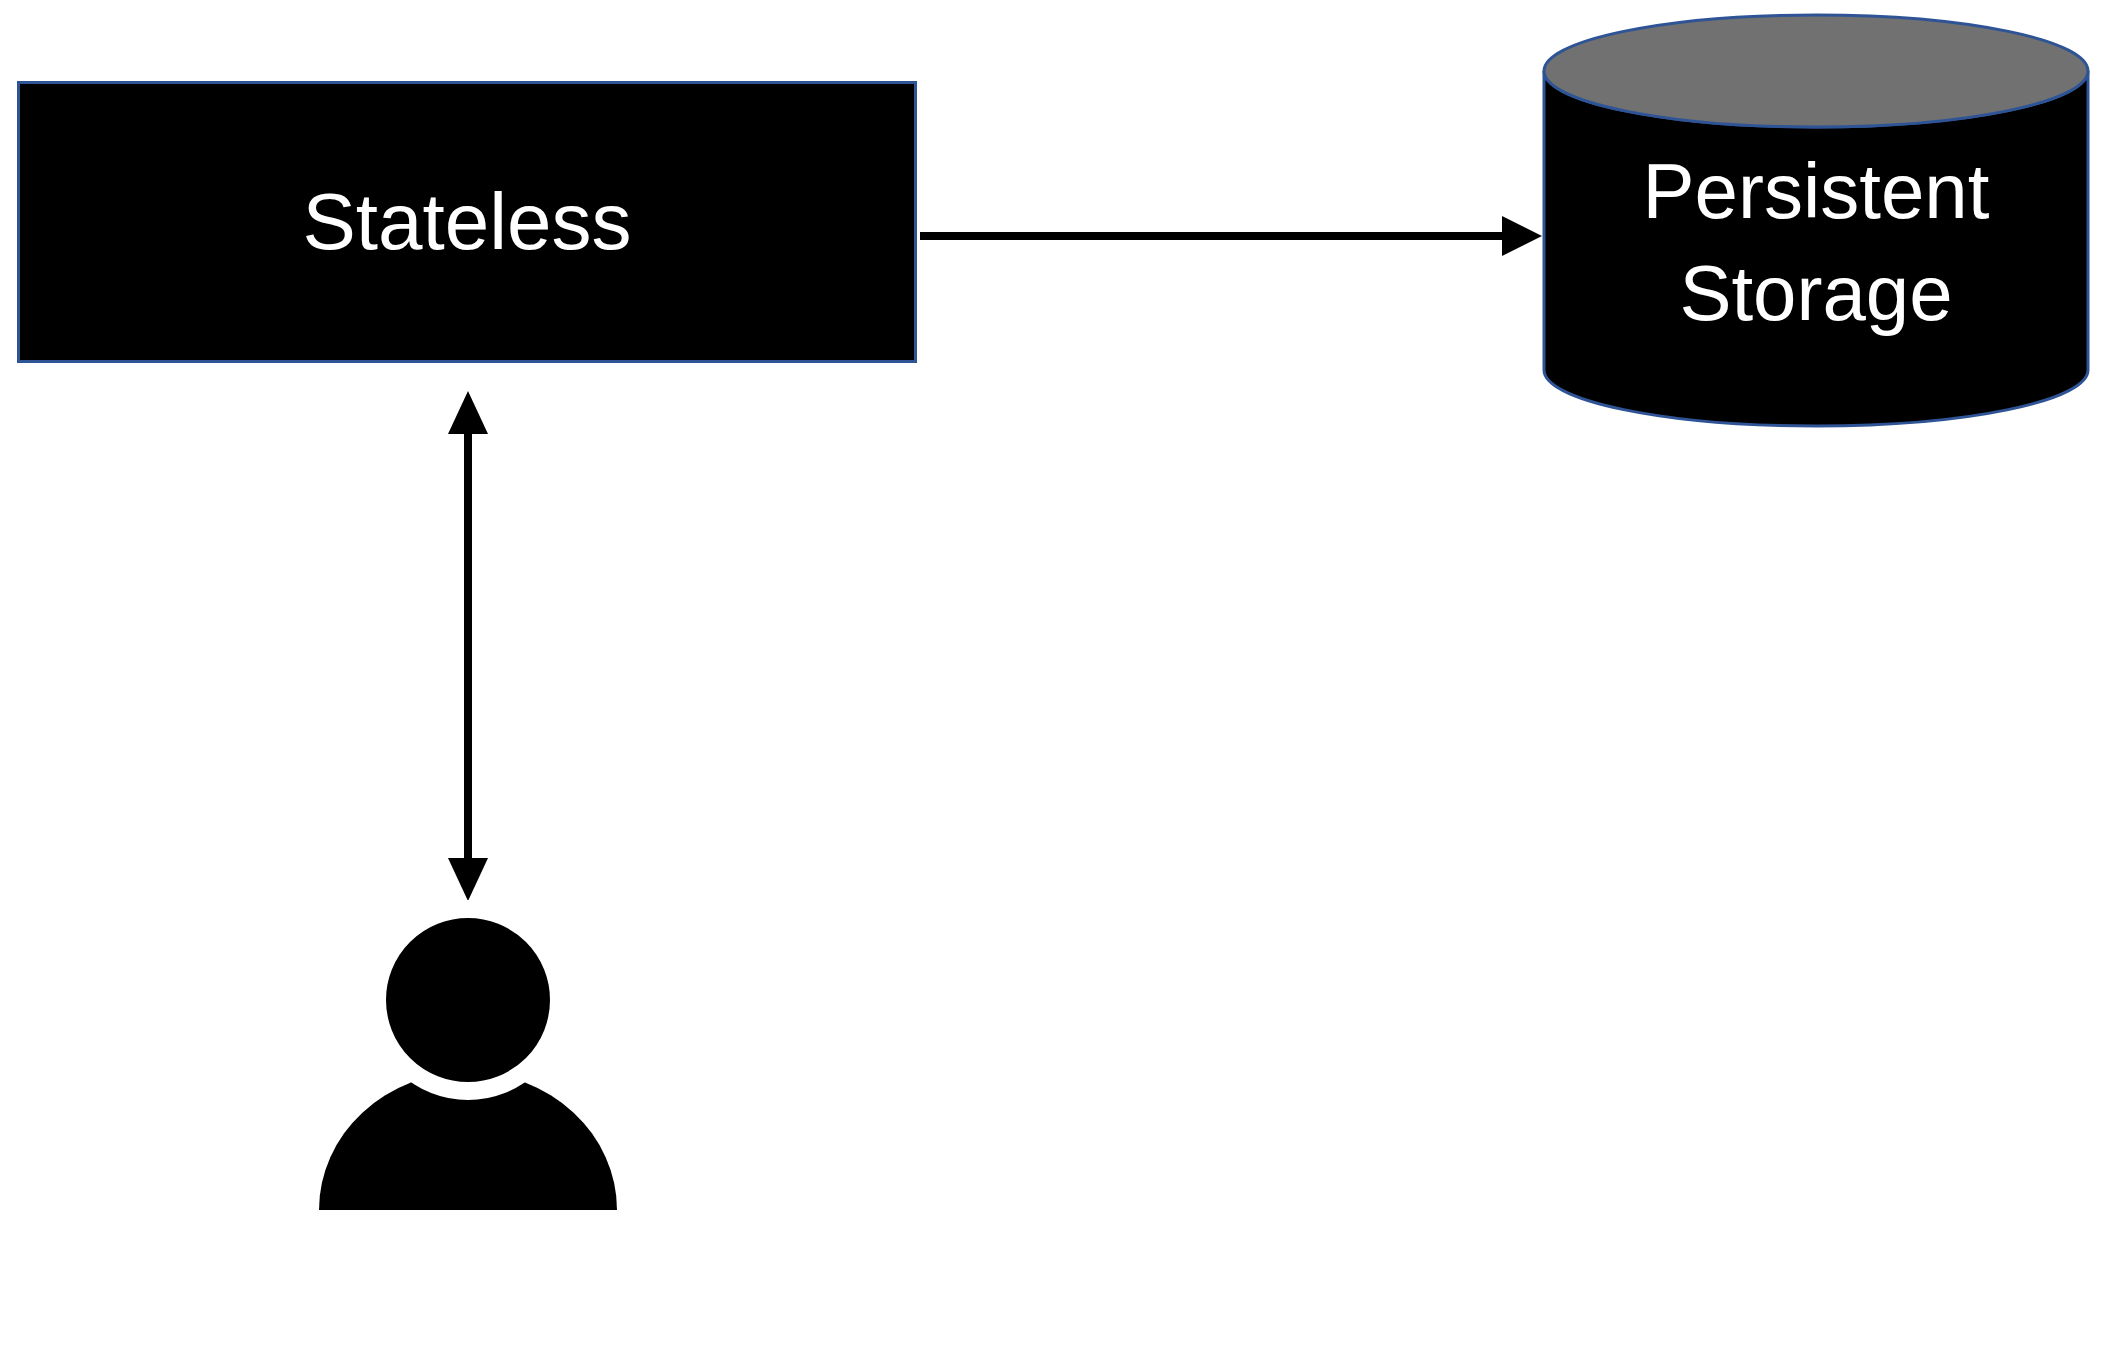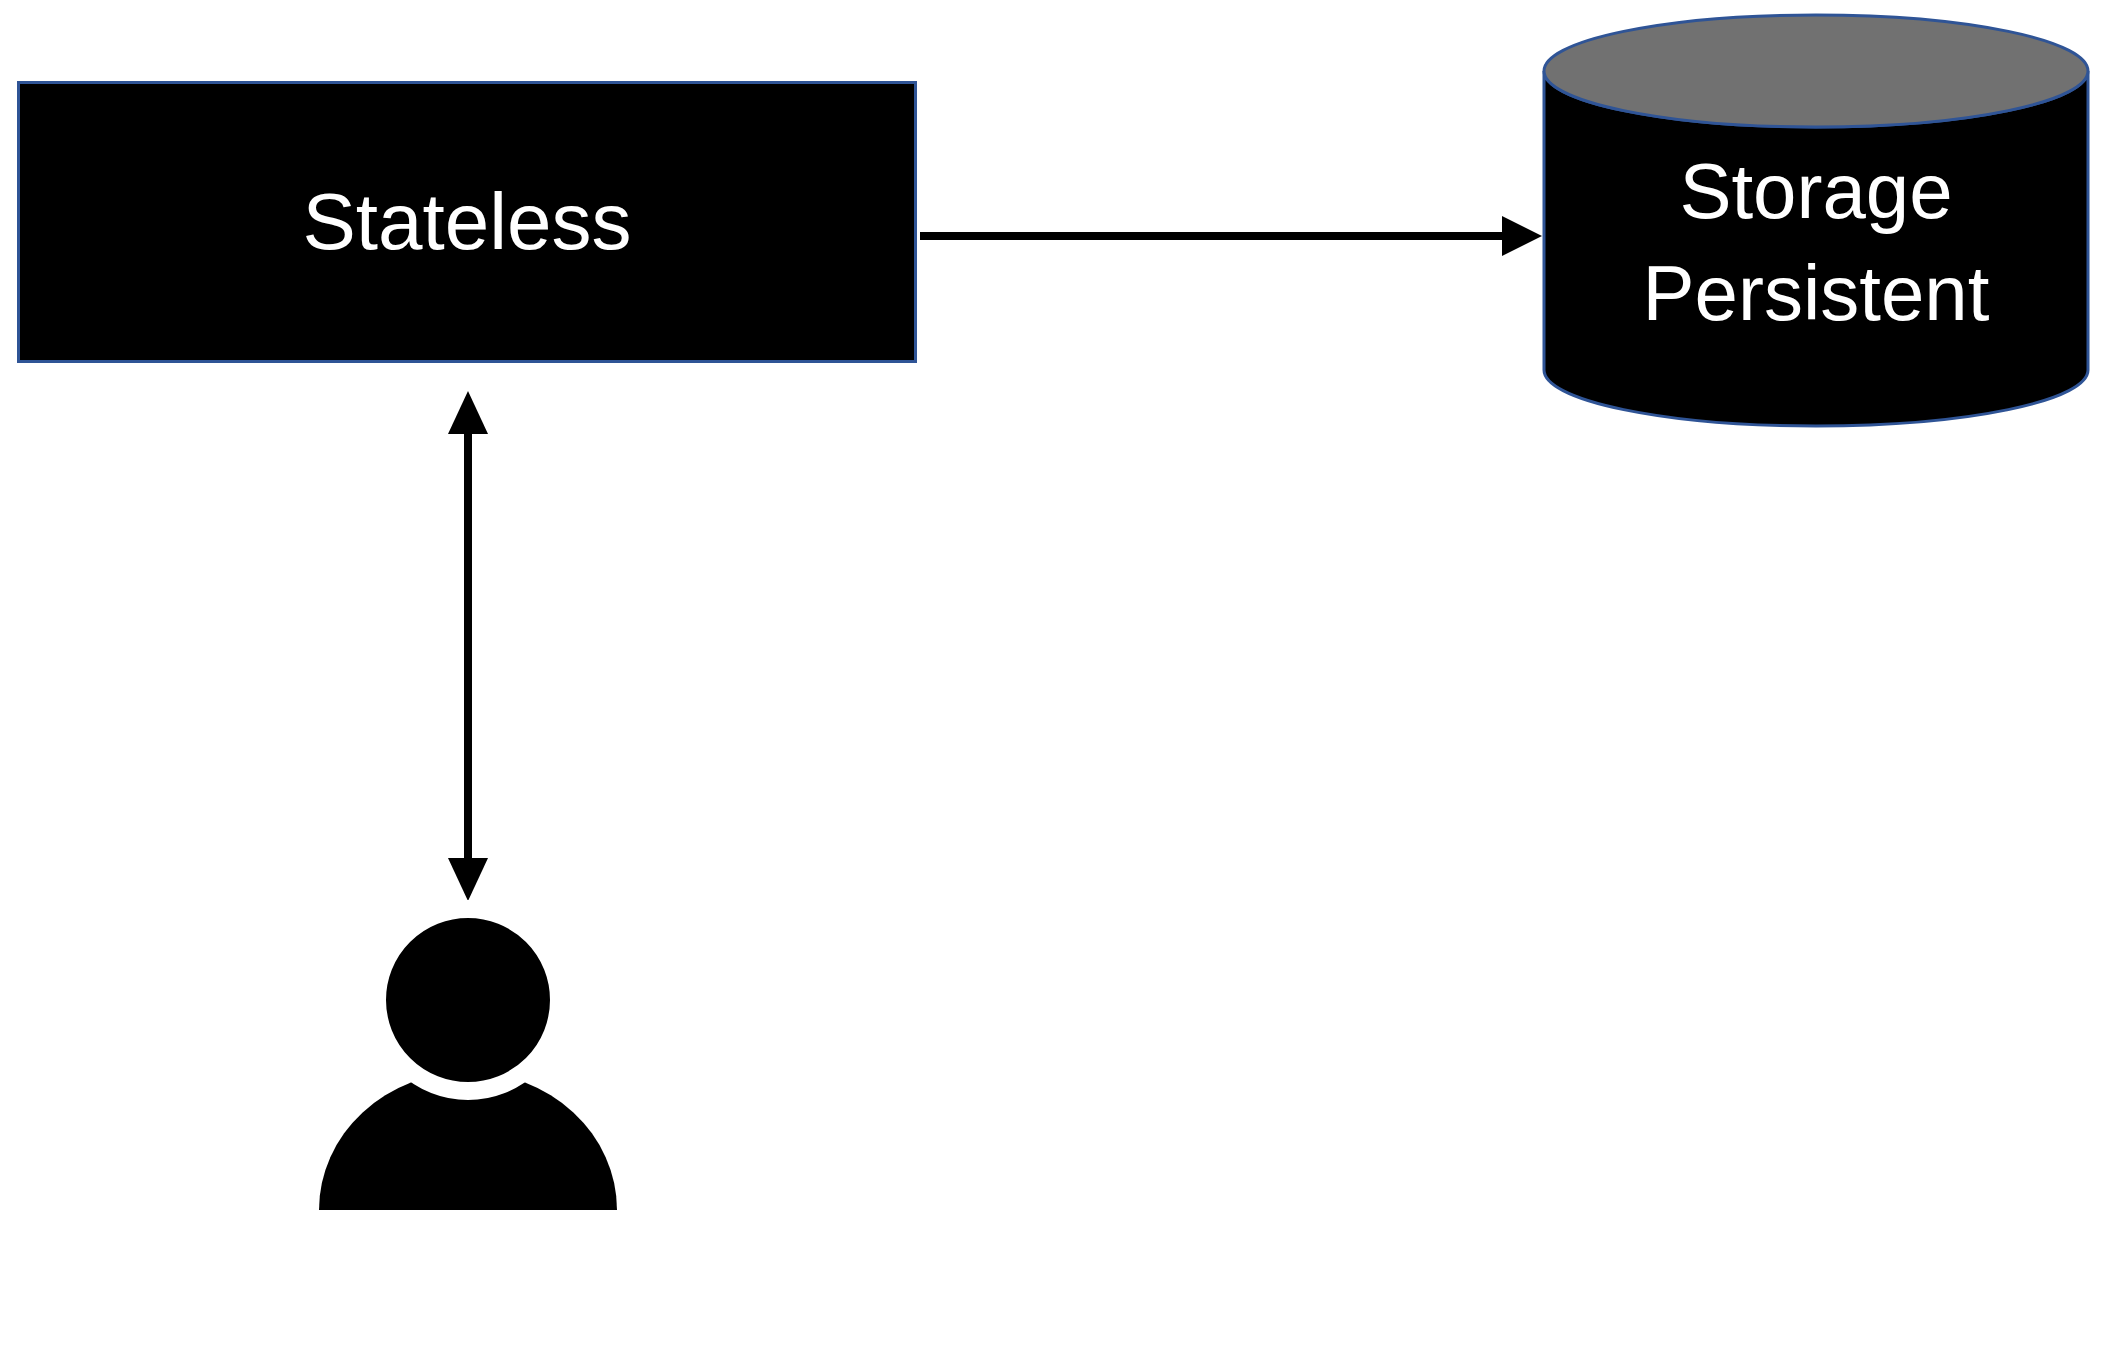--- a/index.html
+++ b/index.html
@@ -66,22 +66,22 @@
     <span class="line-text">Stateless</span>
   </div>
 
   <div class="cylinder-wrap">
     <svg width="552" height="422" viewBox="0 0 552 422">
       <path d="M4 61 L4 360 A272 56 0 0 0 548 360 L548 61 A272 56 0 0 1 4 61 Z" stroke-width="3" fill="#000000" stroke="#2f5496"></path>
       <ellipse cx="276" cy="61" rx="272" ry="56" stroke-width="3" fill="#717171" stroke="#2f5496"></ellipse>
     </svg>
   </div>
   <div class="cylinder-label">
+    <span class="line-text">Persistent</span>
     <span class="line-text">Storage</span>
-    <span class="line-text">Persistent</span>
   </div>
 
   <svg class="overlay-svg">
 
     <g>
       <line x1="920" y1="236" x2="1508" y2="236" stroke-width="8" stroke="#000000"></line>
       <polygon points="1542,236 1502,216 1502,256" fill="#000000"></polygon>
     </g>
 
     <g>

